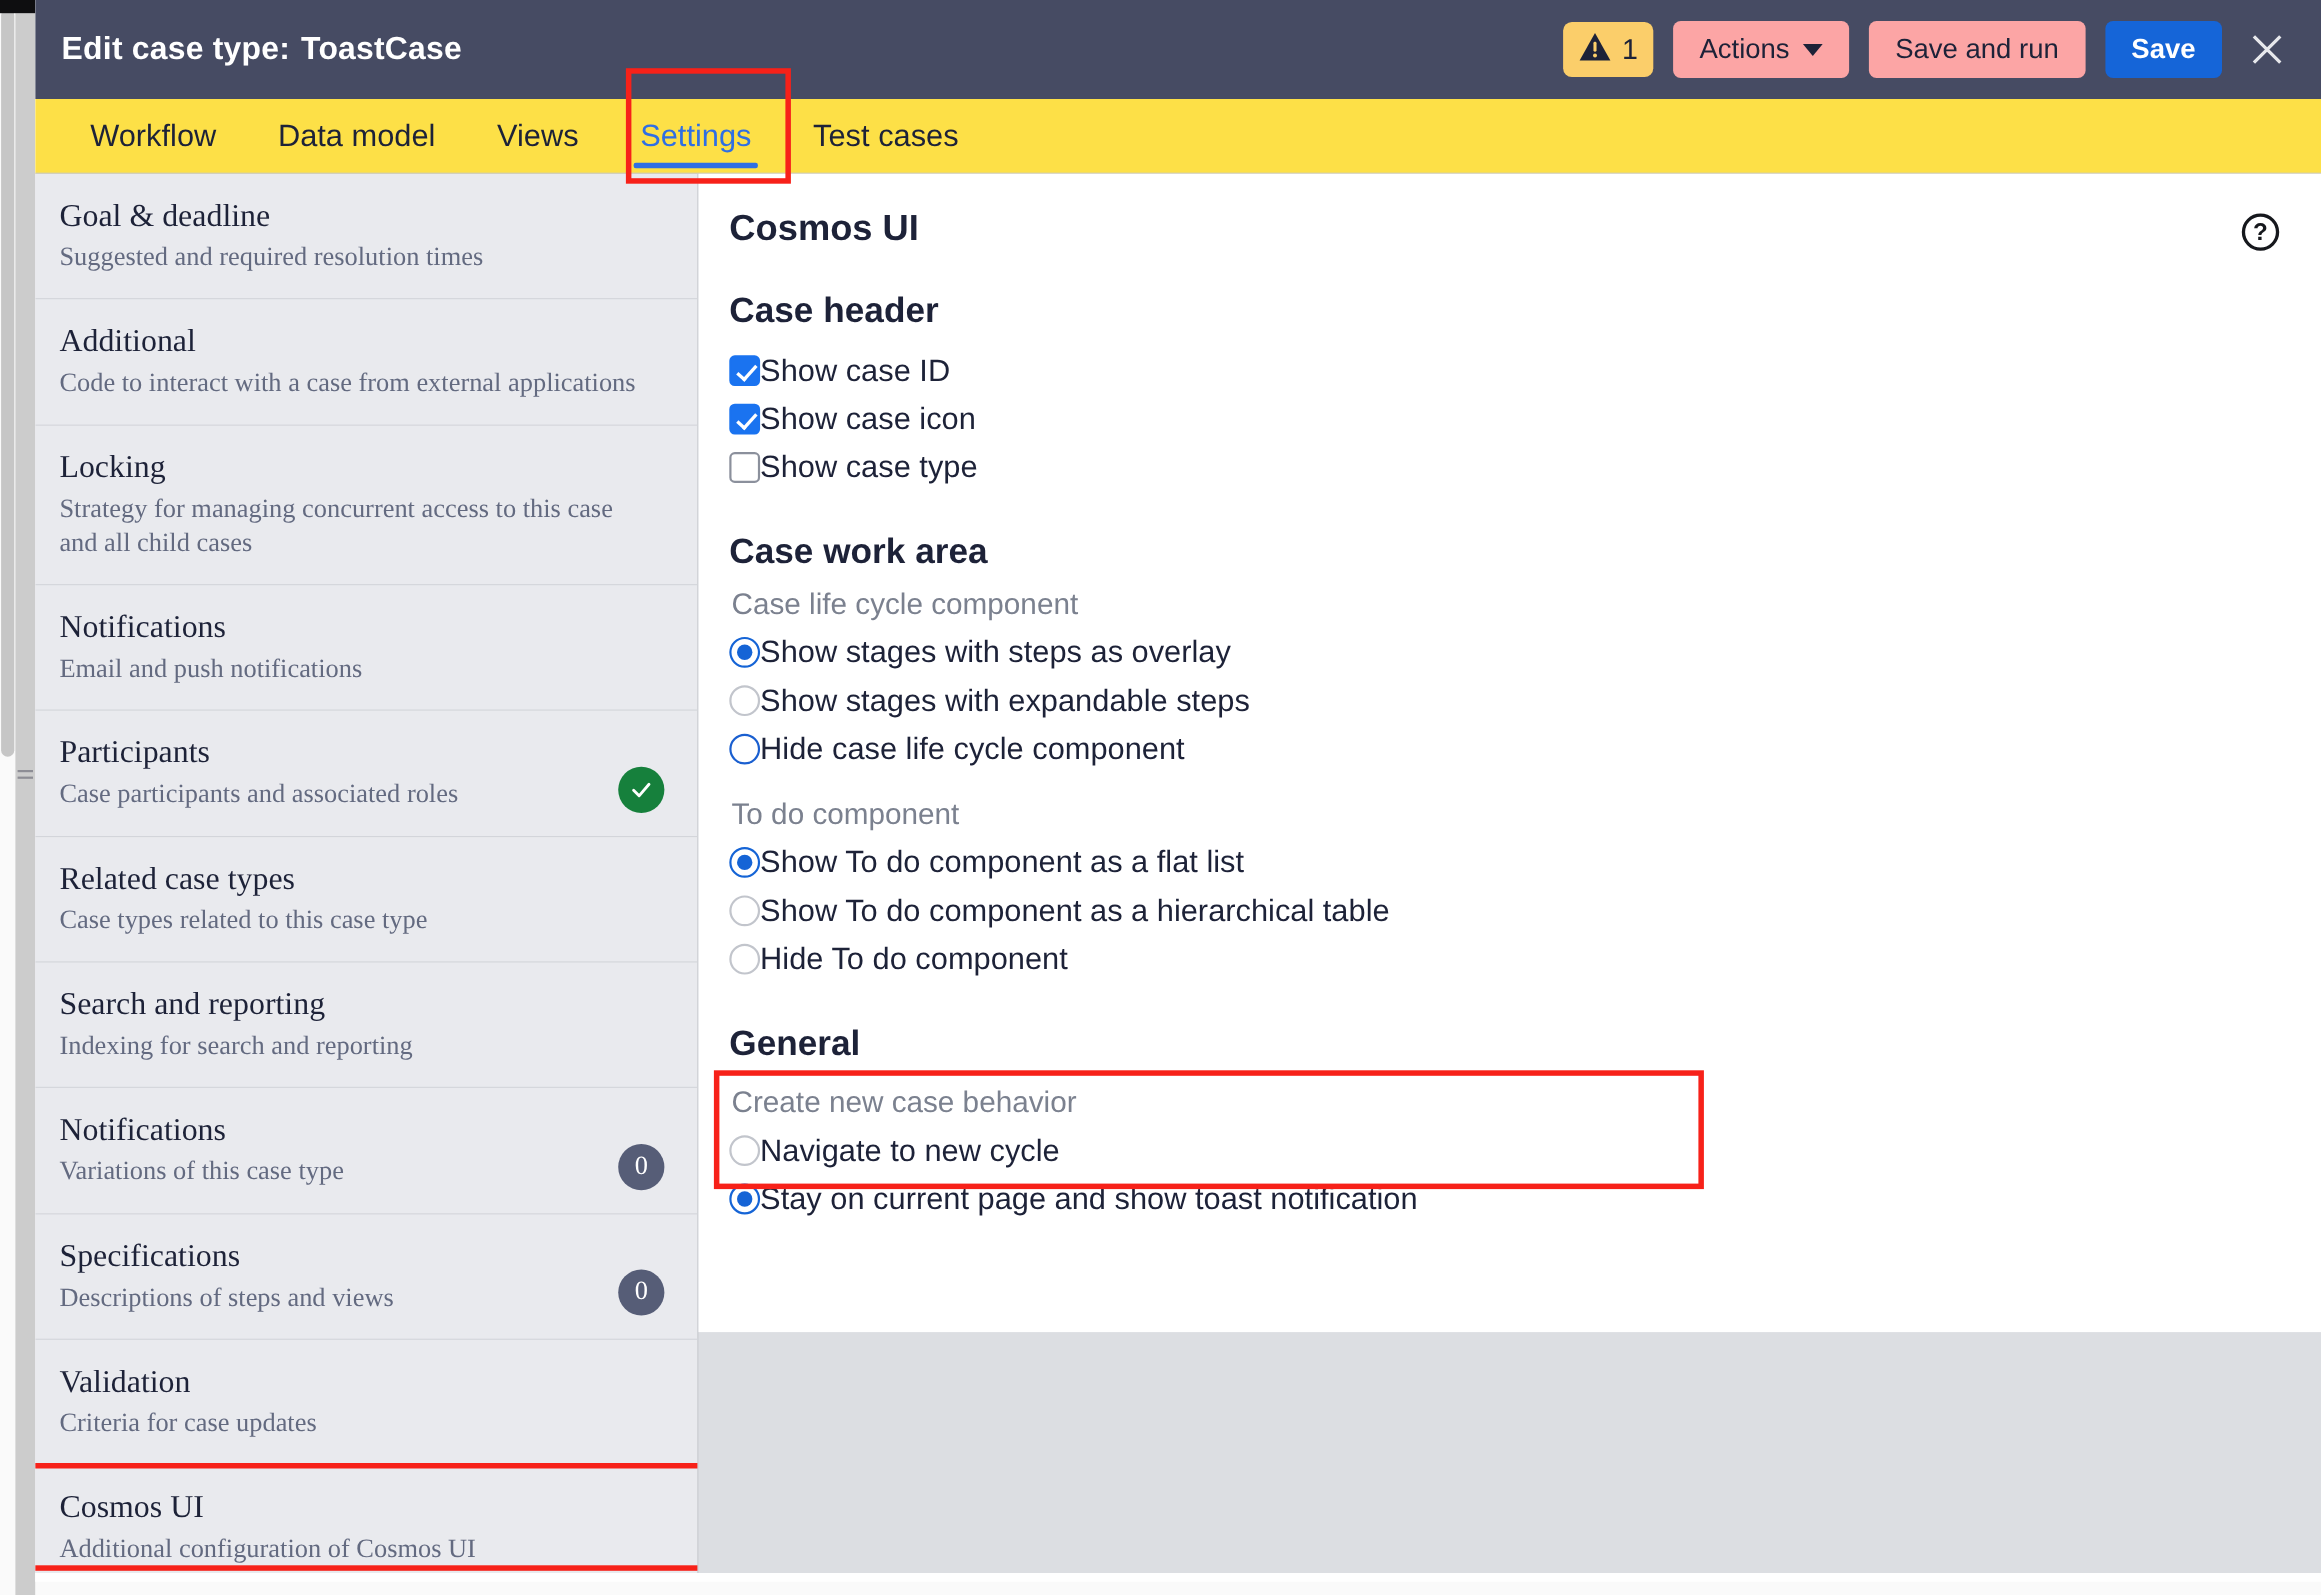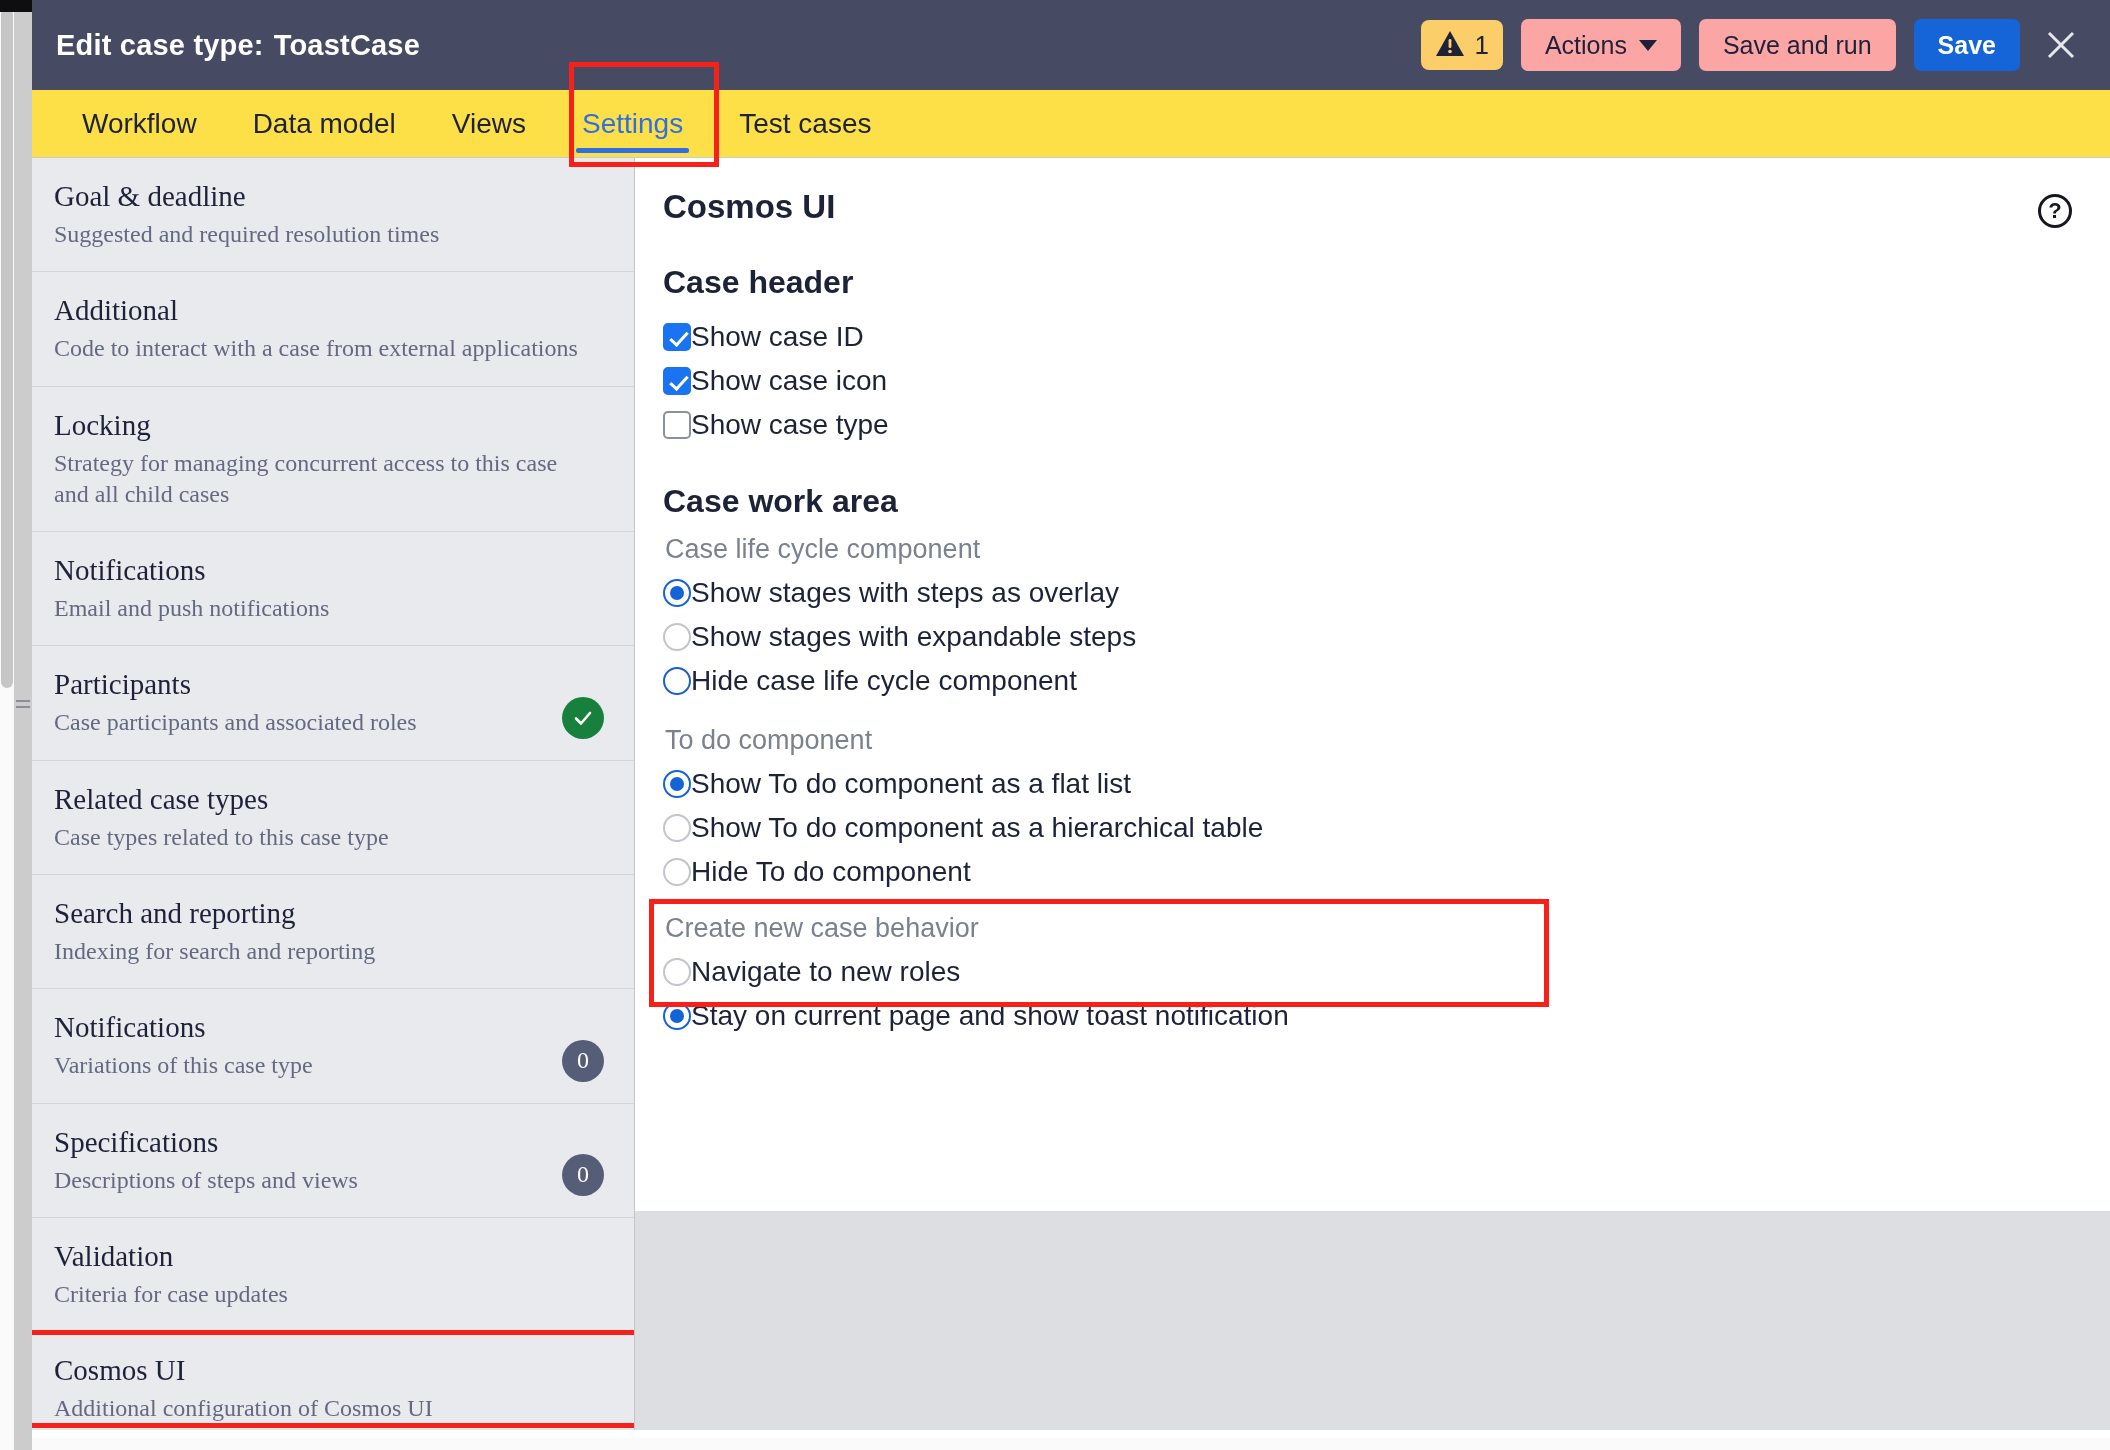--- a/index.html
+++ b/index.html
@@ -418,27 +418,28 @@
           </div>
           <div class="opt-row">
             <span class="rdo"></span>
             <span class="opt-label">Show To do component as a hierarchical table</span>
           </div>
           <div class="opt-row">
             <span class="rdo"></span>
             <span class="opt-label">Hide To do component</span>
           </div>
 
+          <div class="sec-head gap">General</div>
 
           <div class="general-box-wrap">
             <div class="general-highlight"></div>
             <div class="grp-label">Create new case behavior</div>
             <div class="opt-row">
               <span class="rdo"></span>
-              <span class="opt-label">Navigate to new roles</span>
+              <span class="opt-label">Navigate to new cycle</span>
             </div>
             <div class="opt-row">
               <span class="rdo checked"></span>
               <span class="opt-label">Stay on current page and show toast notification</span>
             </div>
           </div>
 
         </div>
       </div>
 

